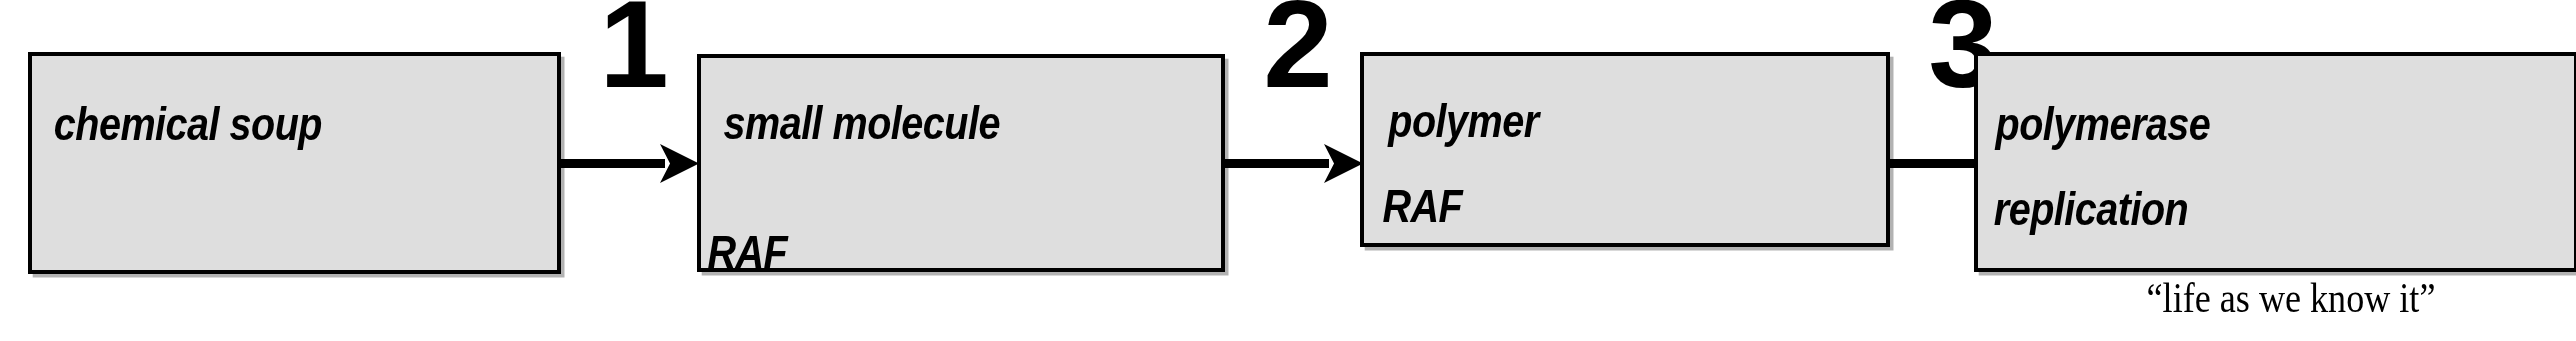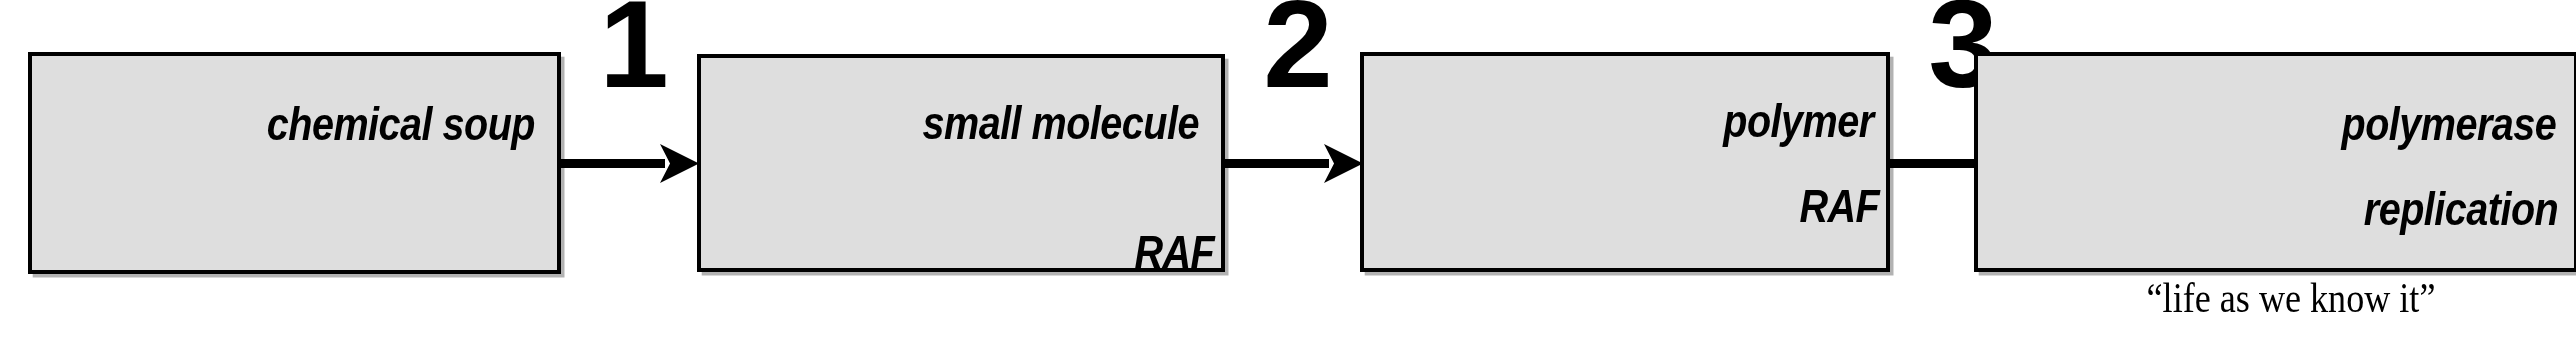--- a/index.html
+++ b/index.html
@@ -22,39 +22,39 @@
 
   
   .pbox {
     position: absolute;
     box-sizing: border-box;
     background: #dedede;
     border: 4.7px solid #000000;
     box-shadow: 4.1px 4.1px 0 -0.6px rgba(0,0,0,0.30);
     display: flex;
     flex-direction: column;
-    align-items: flex-end;
+    align-items: flex-start;
     justify-content: flex-start;
   }
   .pbox .line {
     font-family: "Liberation Sans", sans-serif;
     font-weight: bold;
     font-style: italic;
     font-size: 46px;
     line-height: 1;
     color: #000000;
     white-space: nowrap;
     transform: scaleX(0.86);
     letter-spacing: -0.6px;
   }
 
   
   #box-1 { left: 28px;   top: 52px; width: 533px; height: 222px; }
   #box-2 { left: 697px; top: 54px; width: 528px; height: 218px; gap: 44px; }
-  #box-3 { left: 1360px; top: 52px; width: 530px; height: 220px; }
+  #box-3 { left: 1360px; top: 52px; width: 530px; height: 195px; padding-left: 12px; }
   #box-4 { left: 1974px; top: 52px; width: 604px; height: 220px; }
 
   
   #box-1 .line.l1 { margin-top: 45px; }
   #box-2 .line.l1 { margin-top: 42px; }
   #box-3 .line.l1 { margin-top: 42px; }
   #box-4 .line.l1 { margin-top: 45px; }
   .pbox .line.l2 { margin-top: 39px; }
 
   

